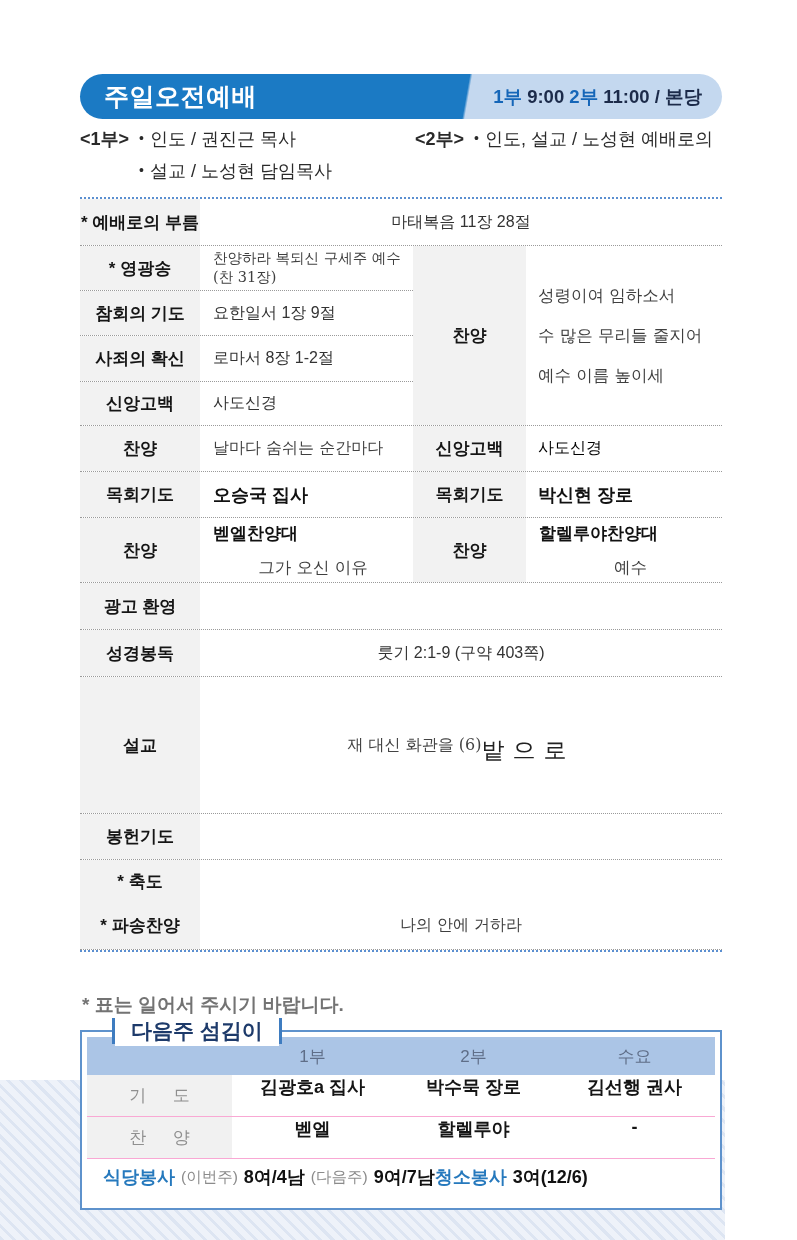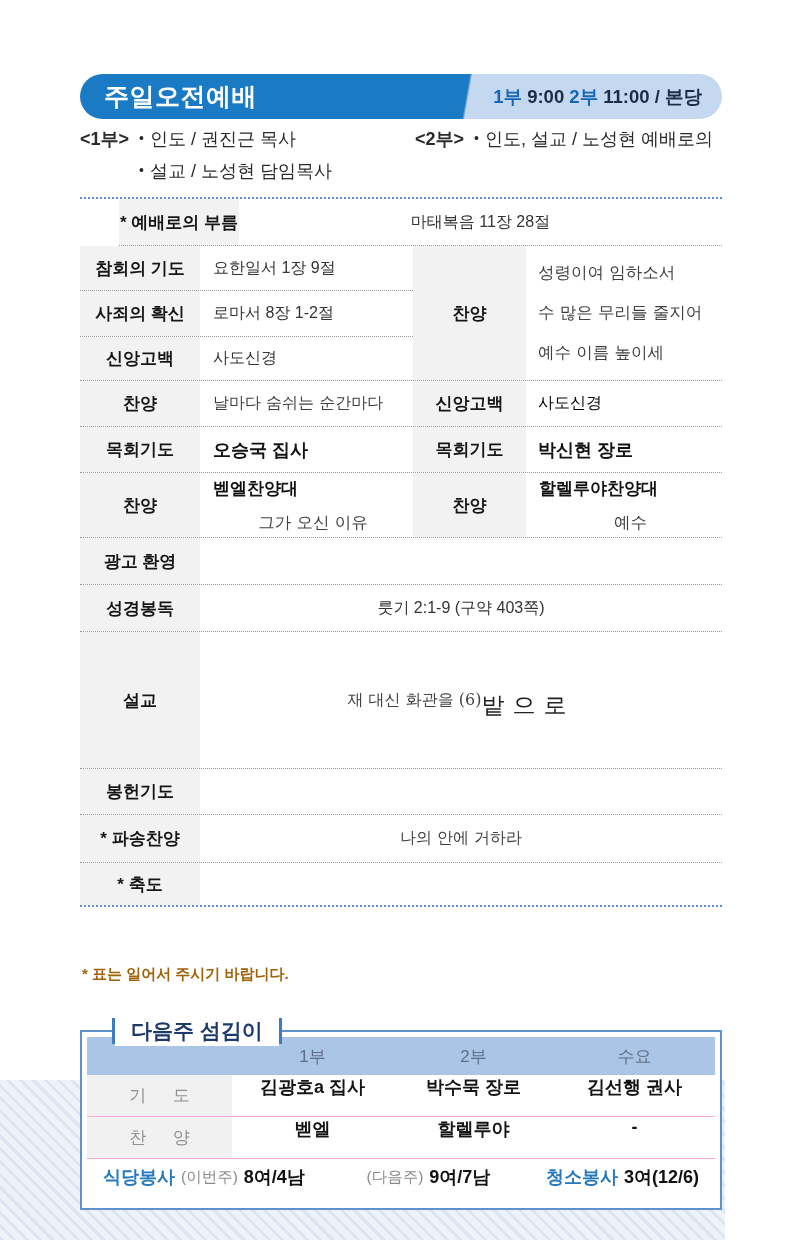--- a/index.html
+++ b/index.html
@@ -52,37 +52,37 @@
   .wp-vl{width:213px;display:flex;align-items:center;padding-left:13px;box-sizing:border-box;}
   .wp-vr{flex:1;display:flex;align-items:center;padding-left:12px;}
   .two-line{flex-direction:column;justify-content:center;align-items:stretch;padding-left:13px;}
   .two-line .l1{font-weight:bold;font-size:17px;color:#111;}
   .two-line .l2{font-family:"DejaVu Serif",serif;font-size:16.5px;color:#3f3f3f;text-align:center;margin-top:12px;}
 
   .sermon-val{flex-direction:row;justify-content:center;}
   .sermon-series{font-family:"DejaVu Serif",serif;font-size:16px;color:#444;}
   .sermon-title{font-family:"DejaVu Serif",serif;font-size:23px;color:#222;letter-spacing:8px;margin-top:10px;}
 
-  .footnote{position:absolute;left:82px;top:965px;font-size:15px;color:#a16207;font-weight:bold;}
+  .footnote{position:absolute;left:82px;top:992px;font-size:19px;color:#737373;font-weight:bold;}
 
   
   .nw-box{position:absolute;left:80px;top:1030px;width:642px;height:180px;background:#fff;
     border:2px solid #5e92cc;box-sizing:border-box;}
   .nw-title{position:absolute;top:-16px;left:30px;display:flex;align-items:center;height:30px;}
   .nw-bar{width:3px;height:26px;background:#3e7cc0;}
   .nw-title-text{background:#fff;padding:0 16px;font-size:21px;font-weight:bold;color:#1d3a6a;line-height:30px;white-space:nowrap;}
   .nw-inner{margin:5px;display:flex;flex-direction:column;height:158px;}
   .nw-head{display:flex;background:#abc5e6;height:38px;align-items:center;}
   .nw-head .cell0{width:145px;flex-shrink:0;}
   .nw-col{flex:1;text-align:center;font-size:17px;color:#5f6e88;}
   .nw-row{display:flex;align-items:flex-start;height:41px;border-bottom:1px solid #f9a8d4;}
   .nw-lab{width:145px;flex-shrink:0;align-self:stretch;background:#f1f1f1;display:flex;align-items:center;justify-content:center;
     font-size:17px;color:#8f8f8f;word-spacing:22px;}
   .nw-val{flex:1;text-align:center;font-size:18px;font-weight:bold;color:#151515;}
-  .nw-service{flex:1;display:flex;align-items:center;justify-content:space-between;padding:0 16px;}
+  .nw-service{flex:1;display:flex;align-items:center;justify-content:flex-start;padding:0 16px;}
   .svc-group{display:flex;align-items:center;white-space:nowrap;}
   .svc-blue{color:#2679bd;font-size:18px;font-weight:bold;}
   .svc-week{color:#8b8b8b;font-size:15.5px;margin:0 6px;}
   .svc-val{font-size:18px;font-weight:bold;color:#111;}
 </style>
 </head>
 <body>
 
 <div class="page">
   <div class="stripes"></div>
@@ -103,27 +103,31 @@
     <div class="leader-col">
       <div class="tag">&lt;2부&gt;</div>
       <div class="leader-lines">
         <div class="line"><span class="bullet">•</span><span>인도, 설교 / 노성현 예배로의</span></div>
       </div>
     </div>
   </div>
 
   <div class="wtable">
 
-    <div class="w-row" style="height:46px;margin-left:39px;">
+    <div class="w-row" style="height:46px;">
       <div class="w-label">* 예배로의 부름</div>
       <div class="w-value center">마태복음 11장 28절</div>
     </div>
 
     <div class="w-split">
       <div class="w-split-left">
+        <div class="ws-row" style="height:44px;">
+          <div class="w-label">* 영광송</div>
+          <div class="w-value serif" style="font-size:14.5px;">찬양하라 복되신 구세주 예수 (찬 31장)</div>
+        </div>
         <div class="ws-row" style="height:44px;">
           <div class="w-label">참회의 기도</div>
           <div class="w-value">요한일서 1장 9절</div>
         </div>
         <div class="ws-row" style="height:45px;">
           <div class="w-label">사죄의 확신</div>
           <div class="w-value">로마서 8장 1-2절</div>
         </div>
         <div class="ws-row last" style="height:43px;">
           <div class="w-label">신앙고백</div>
@@ -183,28 +187,28 @@
         <div class="sermon-series">재 대신 화관을 (6)</div>
         <div class="sermon-title">밭으로</div>
       </div>
     </div>
 
     <div class="w-row" style="height:45px;">
       <div class="w-label">봉헌기도</div>
       <div class="w-value"></div>
     </div>
 
+    <div class="w-row last" style="height:42px;">
+      <div class="w-label">* 축도</div>
+      <div class="w-value"></div>
+    </div>
+
     <div class="w-row" style="height:47px;">
       <div class="w-label">* 파송찬양</div>
       <div class="w-value center serif">나의 안에 거하라</div>
-    </div>
-
-    <div class="w-row last" style="height:42px;">
-      <div class="w-label">* 축도</div>
-      <div class="w-value"></div>
     </div>
   </div>
 
   <div class="footnote">* 표는 일어서 주시기 바랍니다.</div>
 
   <div class="nw-box">
     <div class="nw-title">
       <span class="nw-bar"></span>
       <span class="nw-title-text">다음주 섬김이</span>
       <span class="nw-bar"></span>

